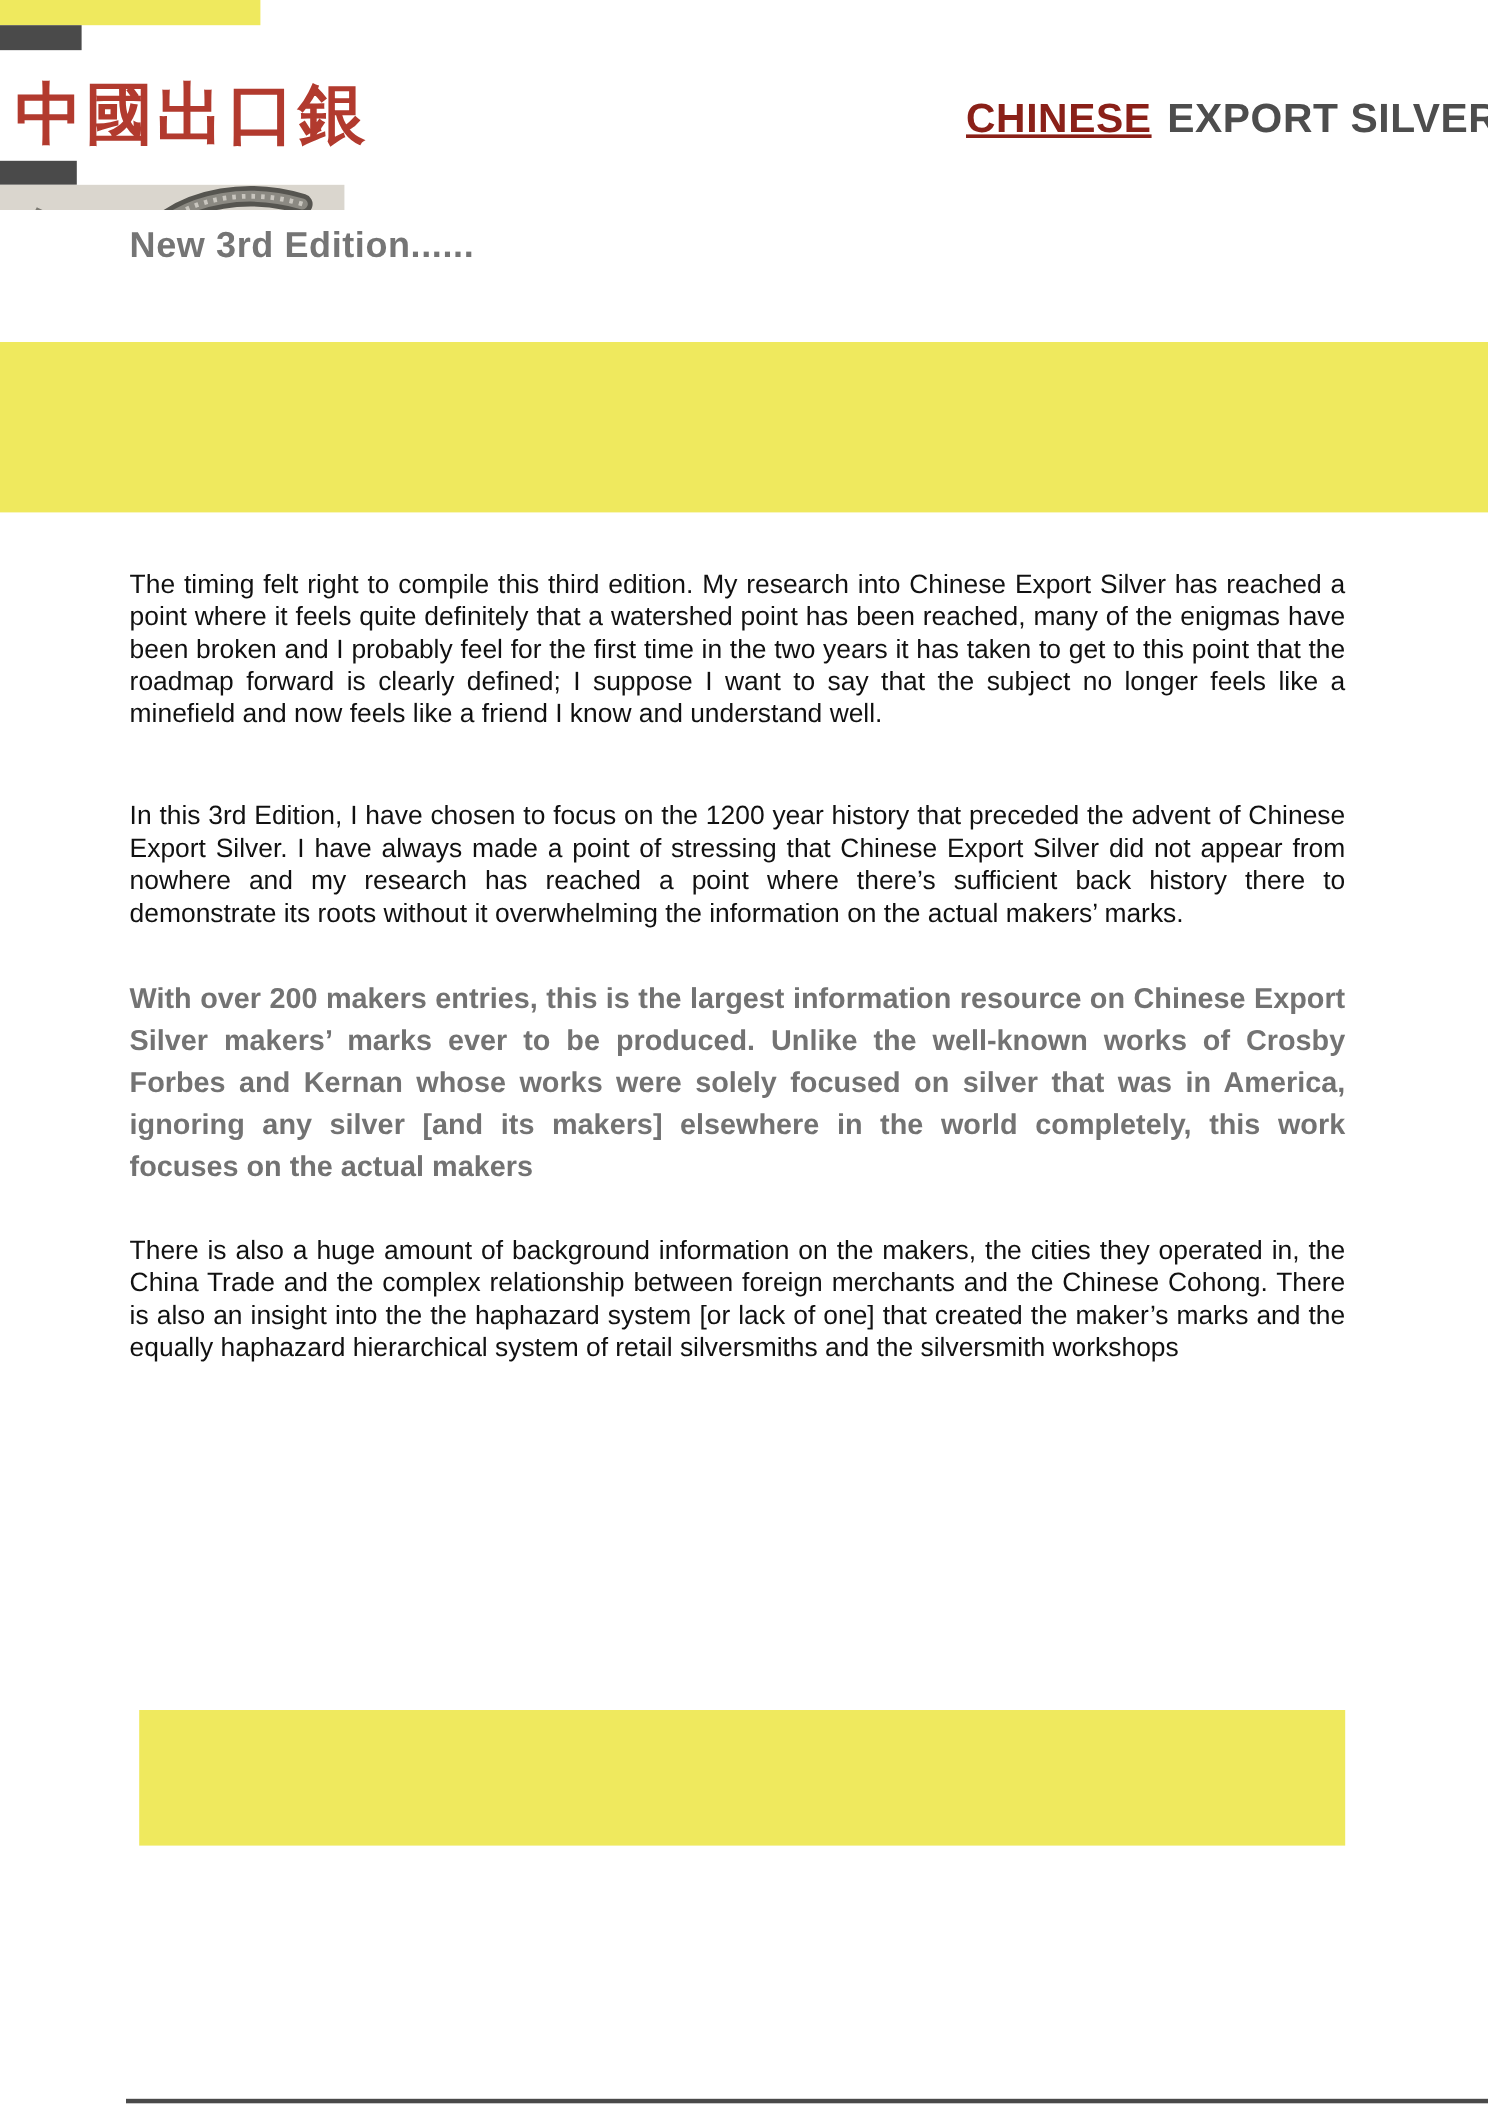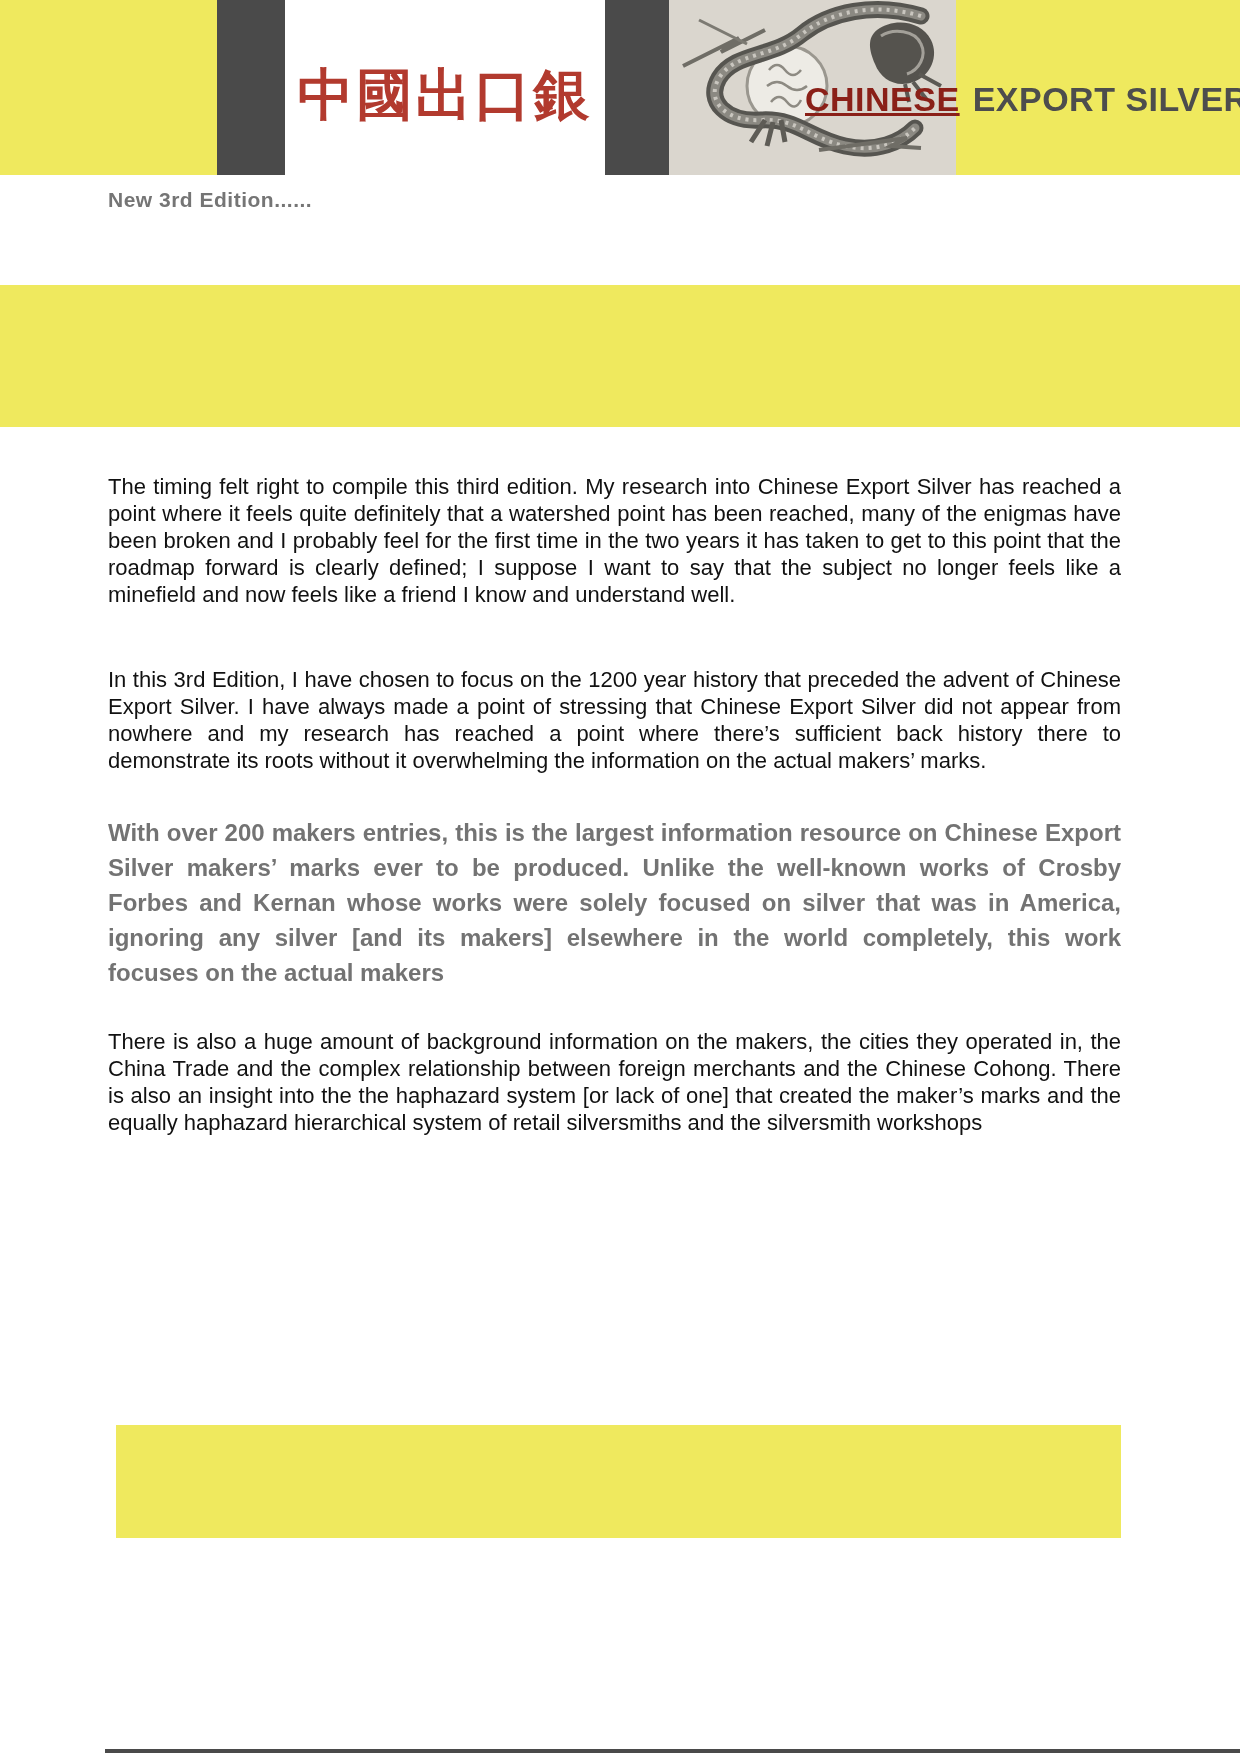--- a/index.html
+++ b/index.html
@@ -1,42 +1,42 @@
 <!DOCTYPE html>
 <html><head>
 <meta charset="utf-8">
 <style>
   html,body{margin:0;padding:0;}
   body{
     width:1240px;height:1753px;position:relative;background:#ffffff;
     font-family:"Liberation Sans", sans-serif;overflow:hidden;
   }
   
-  .header-band{position:absolute;left:0;top:0;width:1240px;height:175px;display:flex;}
+  .header-band{position:absolute;left:0;top:0;width:1240px;height:175px;display:flex;flex-direction:column;}
   .seg{height:175px;}
   .seg-yellow-l{width:217px;background:#efe95e;}
   .seg-dark{width:68px;background:#4a4a4a;}
   .seg-dark-r{width:64px;background:#4a4a4a;}
   .seg-white{width:320px;background:#ffffff;display:flex;align-items:center;justify-content:center;}
   .brand-cn{
     color:#b23a2e;font-size:56px;font-weight:bold;letter-spacing:3px;
     padding-top:16px;white-space:nowrap;
   }
   .seg-image{width:287px;position:relative;background:#dedad3;overflow:hidden;}
   .seg-yellow-r{flex:1;background:#efe95e;}
   .brand-title{
     position:absolute;left:805px;top:80px;white-space:nowrap;z-index:5;
     font-weight:bold;font-size:34px;letter-spacing:0.5px;
   }
   .brand-red{color:#8a2018;text-decoration:underline;}
   .brand-gray{color:#4d4d4d;margin-left:13px;}
   
   .page-title{
     position:absolute;left:108px;top:188px;margin:0;
-    font-size:21px;font-weight:bold;color:#757575;letter-spacing:0.5px;
+    font-size:30px;font-weight:bold;color:#757575;letter-spacing:0.5px;
   }
   
   .yellow-banner{position:absolute;left:0;top:285px;width:1240px;height:142px;background:#efe95e;}
   .yellow-footer-box{position:absolute;left:116px;top:1425px;width:1005px;height:113px;background:#efe95e;}
   
   .article{position:absolute;left:108px;top:473px;width:1013px;}
   .article p{margin:0;text-align:justify;}
   .p-body{
     font-size:22px;line-height:27px;color:#111111;
   }

